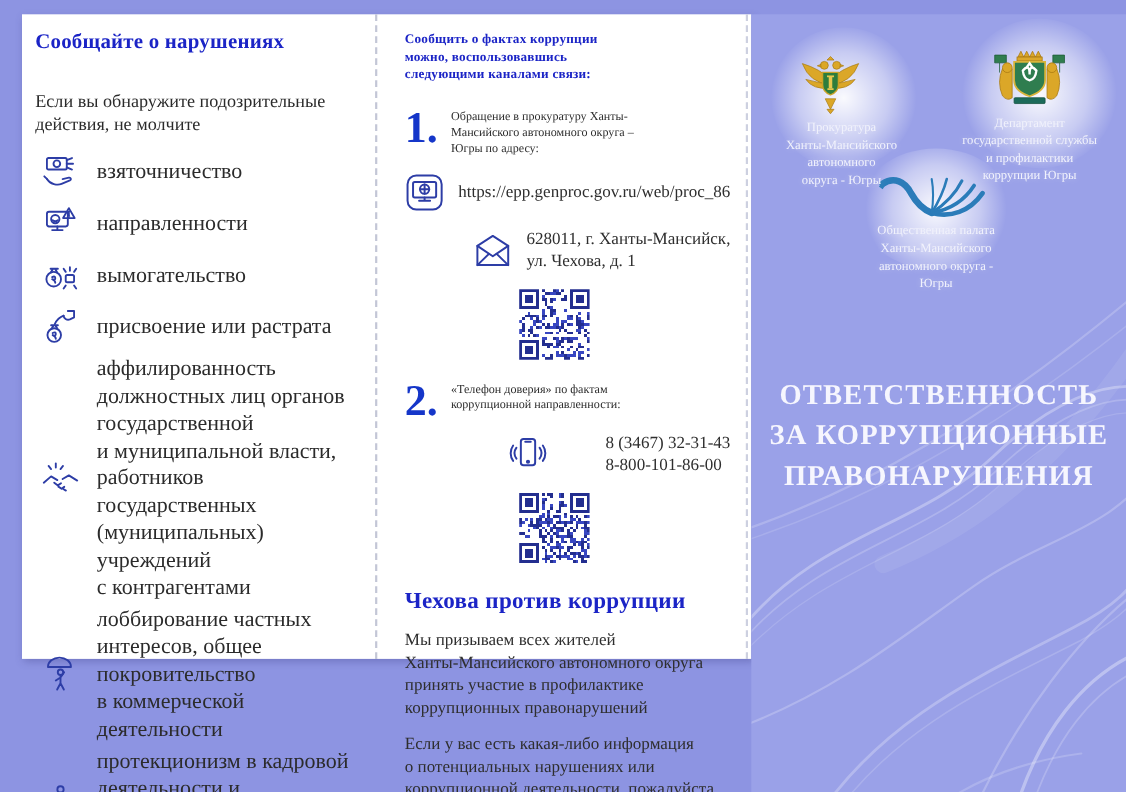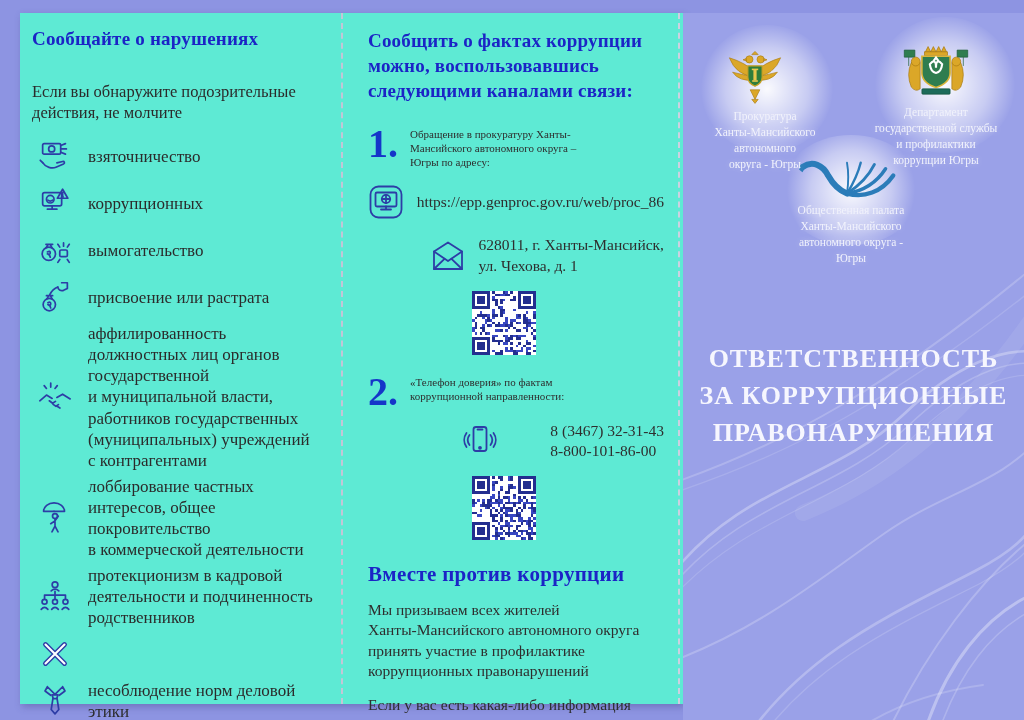--- a/index.html
+++ b/index.html
@@ -4,44 +4,44 @@
 <style>
   * { margin:0; padding:0; box-sizing:border-box; }
   html,body { background:#6d74c4; }
   .page {
     position:relative; width:1024px; height:720px; overflow:hidden;
     background:#8d94e2;
     font-family:"Liberation Serif","DejaVu Serif",serif;
     color:#2e2e2e;
   }
   .sheet {
-    position:absolute; left:20px; top:13px; width:663px; height:691px;
-    background:#5eead4; box-shadow:2px 3px 7px rgba(60,60,130,.35);
+    position:absolute; left:20px; top:13px; width:663px; height:586px;
+    background:#ffffff; box-shadow:2px 3px 7px rgba(60,60,130,.35);
   }
   .fold { position:absolute; top:0; height:100%; border-left:2px dashed #c3c6d6; width:0; }
   .fold-1 { left:321px; }
   .fold-2 { left:658px; border-left:2px dashed #cdd0e0; }
 
   
   .panel-left { position:absolute; left:0; top:0; width:321px; height:100%; padding:15px 10px 0 12px; }
   .h-blue { color:#1b24c6; font-weight:bold; font-size:19px; letter-spacing:.2px; }
   .intro { margin-top:32px; font-size:16.5px; line-height:1.25; color:#2b2b2b; }
   .vlist { margin-top:12px; }
   .vrow { display:flex; align-items:center; margin-bottom:5px; min-height:42px; }
   .vicon { flex:0 0 46px; display:flex; justify-content:center; align-items:center; }
   .vicon svg { width:38px; height:38px; }
-  .vlabel { font-size:17px; line-height:1.24; color:#2b2b2b; margin-left:10px; }
+  .vlabel { font-size:20px; line-height:1.24; color:#2b2b2b; margin-left:10px; }
   .pre { white-space:pre-line; }
   .stroke { fill:none; stroke:#2d3da6; stroke-width:1.8; stroke-linecap:round; stroke-linejoin:round; }
   .stroke-thick { fill:none; stroke:#2d3da6; stroke-width:5.2; stroke-linecap:round; }
   .stroke-hollow { fill:none; stroke:#ffffff; stroke-width:2.2; stroke-linecap:round; }
 
   
   .panel-mid { position:absolute; left:321px; top:0; width:337px; height:100%; padding:15px 14px 0 27px; }
-  .mid-heading { color:#1b24c6; font-weight:bold; font-size:19px; line-height:1.32; letter-spacing:.2px; }
+  .mid-heading { color:#1b24c6; font-weight:bold; font-size:12px; line-height:1.32; letter-spacing:.2px; }
   .numrow { display:flex; margin-top:22px; }
   .numrow .num { flex:0 0 42px; font-size:40px; font-weight:bold; color:#1536c9; line-height:.95; }
   .numrow .ntext { font-size:11px; line-height:1.28; padding-top:2px; }
   .crow { display:flex; align-items:center; margin-top:13px; margin-left:2px;justify-content:flex-end; }
   .crow .cicon { flex:0 0 44px; display:flex; justify-content:center; }
   .crow .cicon svg { width:40px; height:40px; }
   .ctext { font-size:15.5px; line-height:1.3; margin-left:9px; }
   .qr { width:64px; height:64px; margin:15px 0 4px 104px; }
   .qr svg { width:100%; height:100%; }
   .together { margin-top:22px; color:#1b24c6; font-weight:bold; font-size:21px; letter-spacing:.3px; }
@@ -92,21 +92,21 @@
                 <g class="stroke">
               <rect x="7" y="9" width="20" height="14" rx="2"></rect>
               <circle cx="15" cy="16" r="4"></circle>
               <path d="M12.5,17 q2.5,2 5,0"></path>
               <path d="M17,23 v3.5 M12,26.5 h10"></path>
               <path d="M28,5.5 l5.5,9.5 h-11 z M28,9 v3.5"></path>
               <circle cx="28" cy="13.6" r=".4"></circle>
             </g>
               </svg>
           </span>
-          <span class="vlabel">коррупционных</span>
+          <span class="vlabel">направленности</span>
         </div>
 
         <div class="vrow">
           <span class="vicon">
             <svg viewBox="0 0 40 40">
                 <g class="stroke">
               <circle cx="13.5" cy="24" r="7"></circle>
               <path d="M10.8,17.6 l2,-3.6 h2 l2,3.6 M10.5,14 h7"></path>
               <path d="M12,22 q3,-1.5 3,1 q0,2.5 -3,1 q3,1.5 3,3.5"></path>
               <rect x="25" y="20" width="8" height="7" rx="1.5"></rect>
@@ -678,21 +678,21 @@
             <rect x="1" y="1" width="5" height="5" fill="#ffffff"></rect>
             <rect x="2" y="2" width="3" height="3" fill="#232e8f"></rect>
             <rect x="18" y="0" width="7" height="7" fill="#232e8f"></rect>
             <rect x="19" y="1" width="5" height="5" fill="#ffffff"></rect>
             <rect x="20" y="2" width="3" height="3" fill="#232e8f"></rect>
             <rect x="0" y="18" width="7" height="7" fill="#232e8f"></rect>
             <rect x="1" y="19" width="5" height="5" fill="#ffffff"></rect>
             <rect x="2" y="20" width="3" height="3" fill="#232e8f"></rect>
           </svg></div>
 
-      <div class="together">Вместе против коррупции</div>
+      <div class="together">Чехова против коррупции</div>
       <div class="para pre">Мы призываем всех жителей
 Ханты-Мансийского автономного округа
 принять участие в профилактике
 коррупционных правонарушений</div>
       <div class="para pre">Если у вас есть какая-либо информация
 о потенциальных нарушениях или
 коррупционной деятельности, пожалуйста,
 сообщите нам об этом!</div>
     </div>
 

